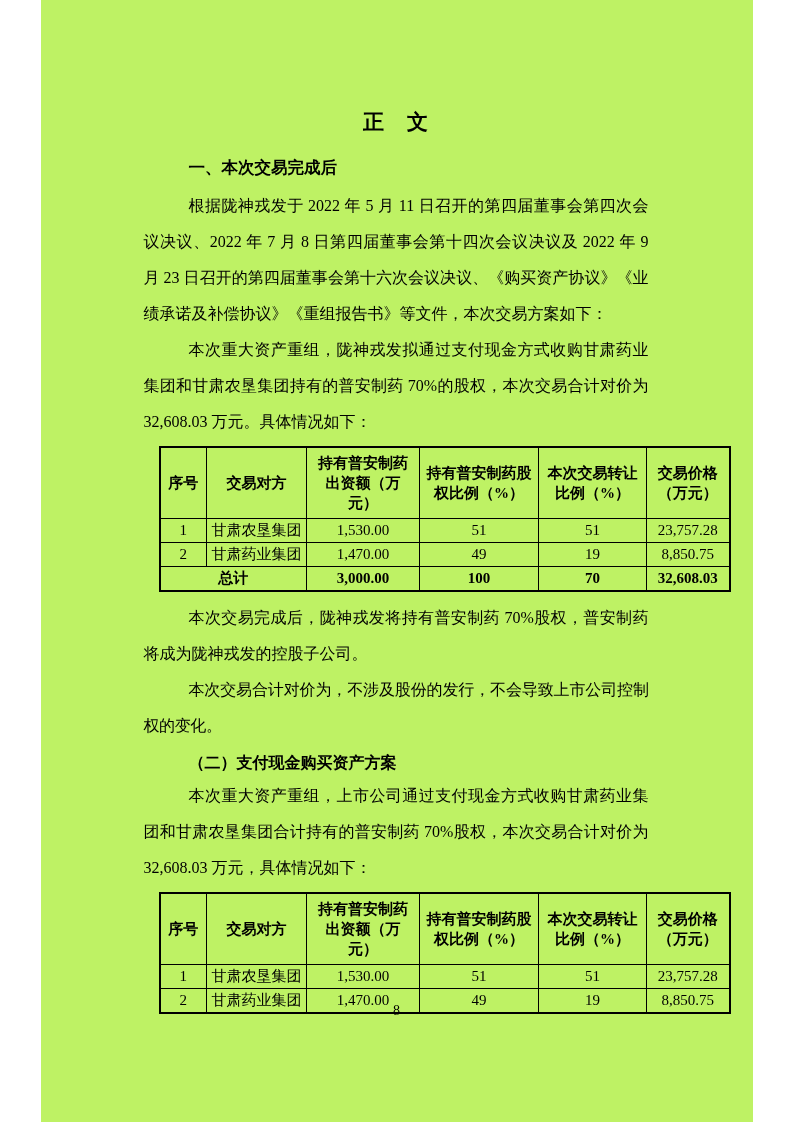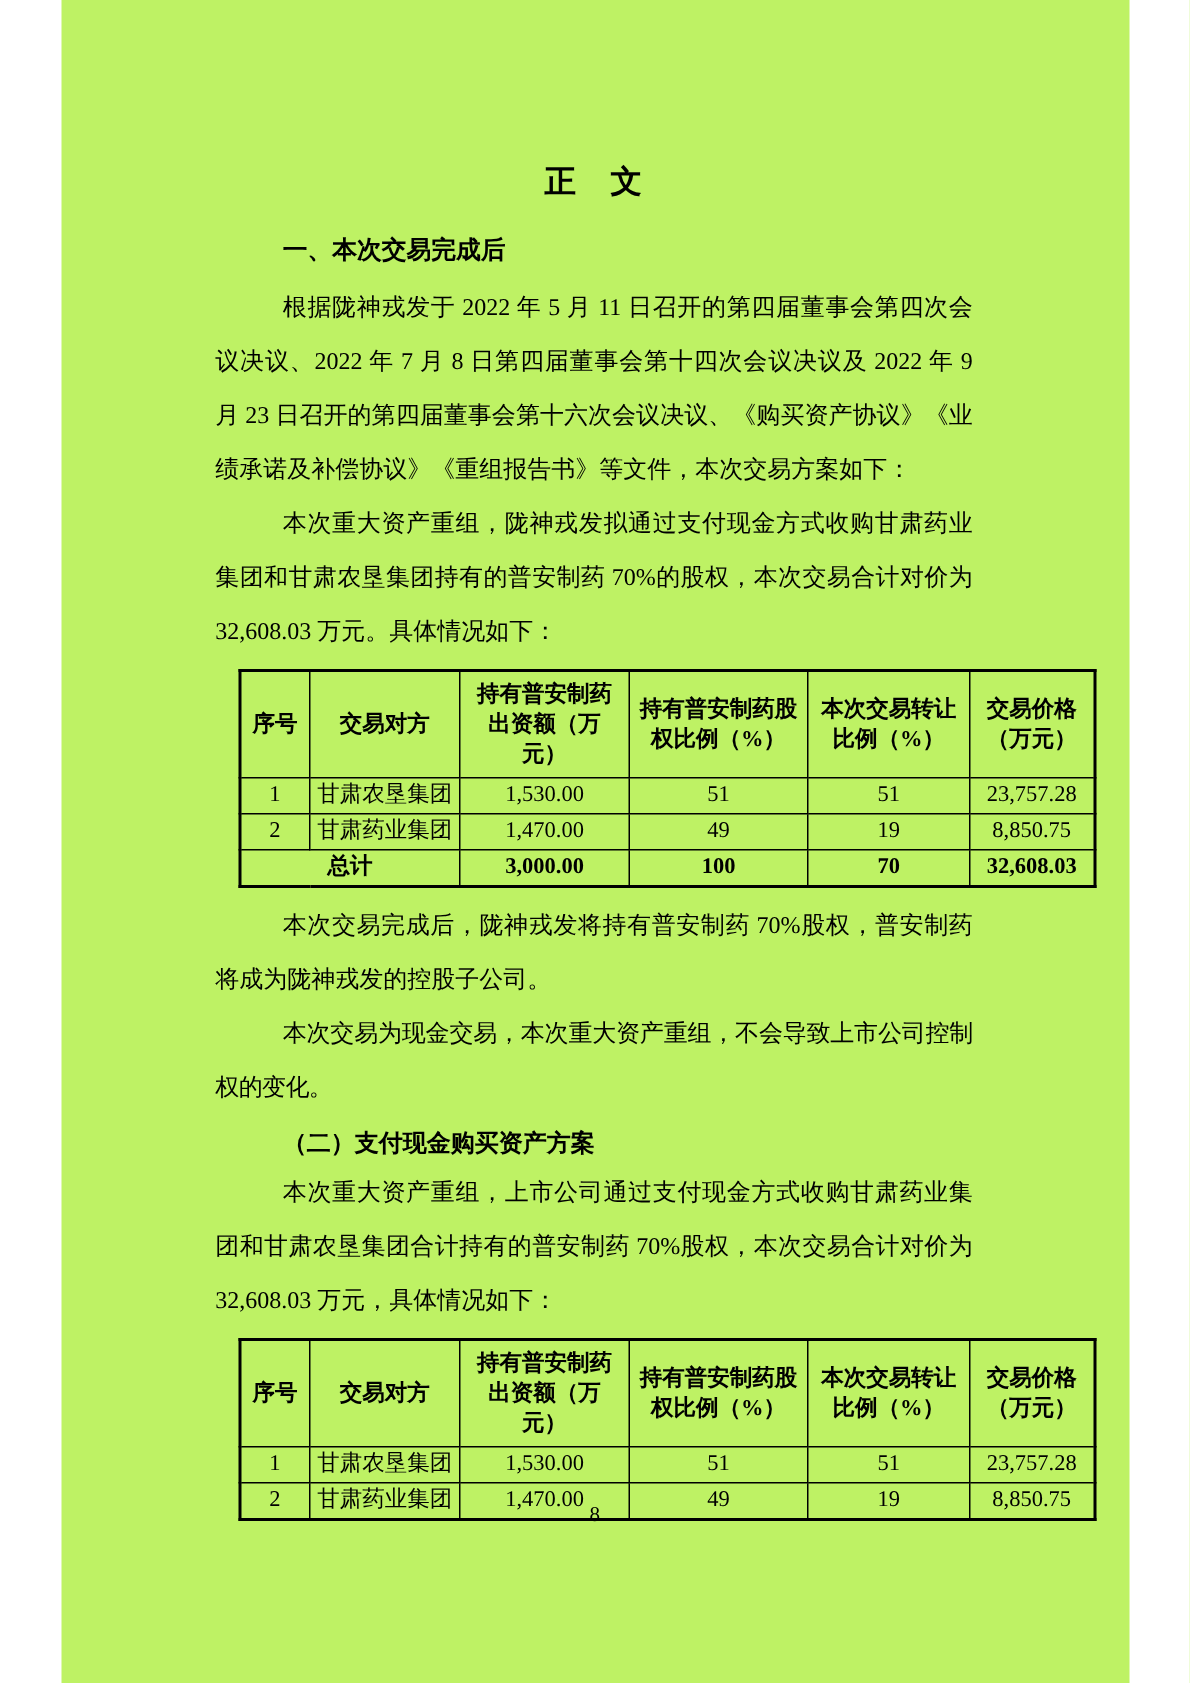--- a/index.html
+++ b/index.html
@@ -160,21 +160,21 @@
           <td>3,000.00</td>
           <td>100</td>
           <td>70</td>
           <td class="num-right">32,608.03</td>
         </tr>
       </tbody>
     </table>
 
     <p class="body-para gap-top">本次交易完成后，陇神戎发将持有普安制药 70%股权，普安制药将成为陇神戎发的控股子公司。</p>
 
-    <p class="body-para tight">本次交易为现金交易，本次重大资产重组，不会导致上市公司控制权的变化。</p>
+    <p class="body-para tight">本次交易合计对价为，不涉及股份的发行，不会导致上市公司控制权的变化。</p>
 
     <div class="h2" style="margin-top:8px; margin-bottom:4px;">（二）支付现金购买资产方案</div>
 
 
     <p class="body-para">本次重大资产重组，上市公司通过支付现金方式收购甘肃药业集团和甘肃农垦集团合计持有的普安制药 70%股权，本次交易合计对价为 32,608.03 万元，具体情况如下：</p>
 
     <table class="data-table">
       <colgroup>
         <col style="width:47px">
           <col style="width:100px">

